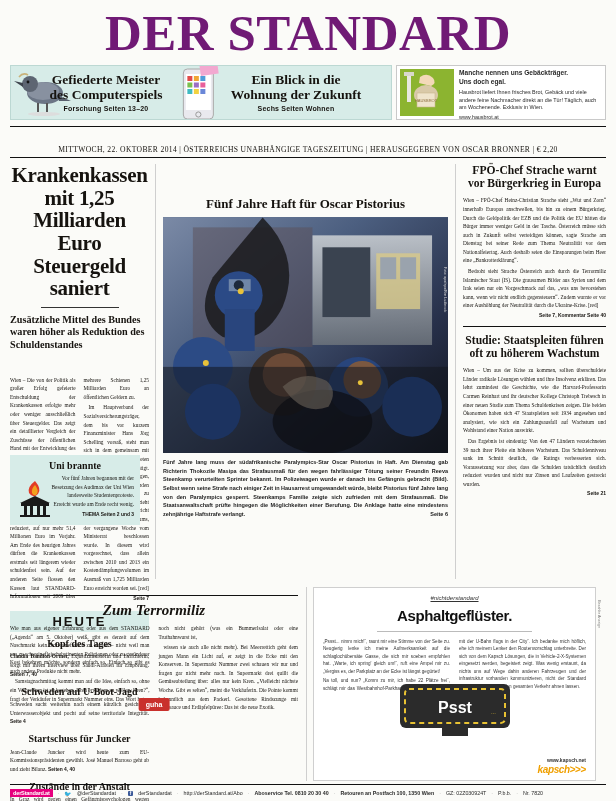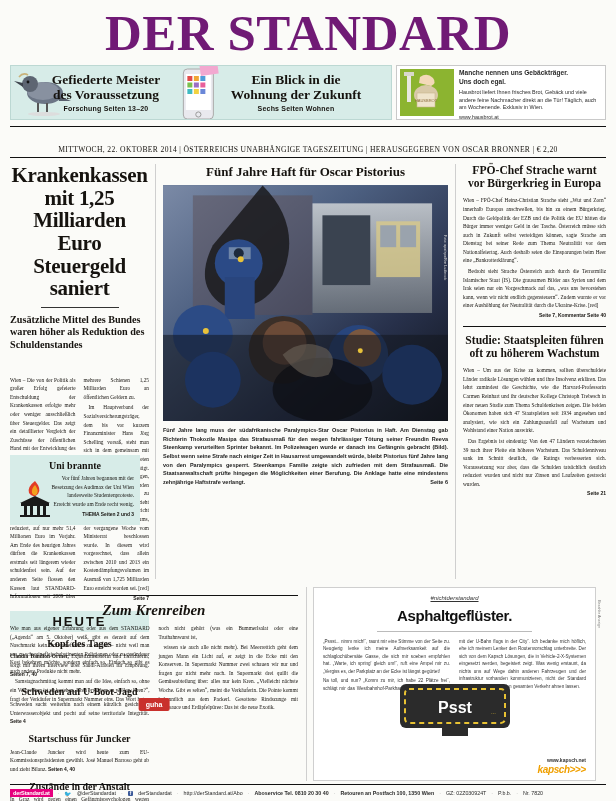--- a/index.html
+++ b/index.html
@@ -98,21 +98,21 @@
   .pg { font-family:"Liberation Sans",sans-serif; font-weight:700; font-size:4.9px; }
 
   .zitat-bar {
     background: #d7ece8; text-align: center;
     font-family: "Liberation Sans", sans-serif;
     font-size: 8px; letter-spacing: 1.2px; padding: 3px 0; margin: 5px 0 5px;
   }
   .zitat-bar b { font-weight: 700; }
 
   
-  .mid-title { font-size: 13px; font-weight: 700; text-align: center; margin-bottom: 5px; }
+  .mid-title { font-size: 13px; font-weight: 700; text-align: center; margin-bottom: 5px; margin-top: 32px; }
   .photo {
     width: 100%; height: 236px; position: relative; overflow: hidden;
     background: linear-gradient(165deg,#6d7f9b 0%,#4a5f80 20%,#2f3b52 45%,#1d2330 70%,#12151d 100%);
   }
   .photo .credit {
     position: absolute; right: 1px; top: 50%; transform: rotate(90deg) translateX(-50%);
     transform-origin: right top;
     font-family:"Liberation Sans",sans-serif; font-size: 3.6px; color: #ddd; white-space: nowrap;
   }
   .caption {
@@ -226,21 +226,21 @@
         <rect x="17.5" y="17.5" width="5" height="5" fill="#9b6fc4"></rect>
           <rect x="24" y="17.5" width="5" height="5" fill="#e85f9a"></rect>
         <rect x="11" y="24" width="5" height="5" fill="#3fbac2"></rect>
           <rect x="17.5" y="24" width="5" height="5" fill="#f2d23f"></rect>
         <rect x="24" y="24" width="5" height="5" fill="#6a87d8"></rect>
         <circle cx="22" cy="49.5" r="2.6" fill="none" stroke="#999"></circle>
         <rect x="23" y="0" width="18" height="11" fill="#f2a8d0" transform="rotate(-8 23 0)"></rect>
       </svg>
       <div class="promo-cell">
         <div class="l1">Gefiederte Meister</div>
-        <div class="l1">des Voraussetzung</div>
+        <div class="l1">des Computerspiels</div>
         <div class="l2">Forschung Seiten 13–20</div>
       </div>
       <div class="promo-cell">
         <div class="l1">Ein Blick in die</div>
         <div class="l1">Wohnung der Zukunft</div>
         <div class="l2">Sechs Seiten Wohnen</div>
       </div>
     </div>
     <div class="promo-right">
       <div class="ad-img">
@@ -386,21 +386,21 @@
       <rect x="12" y="25" width="3" height="9" fill="#1a1a1a"></rect>
       <rect x="19" y="25" width="3" height="9" fill="#1a1a1a"></rect>
       <rect x="25" y="25" width="3" height="9" fill="#1a1a1a"></rect>
       <rect x="2" y="34" width="30" height="2.5" fill="#1a1a1a"></rect>
     </svg>
   </div>
 
   <div class="btm">
     <div class="btm-left">
       <div class="kren-wrap">
-        <div class="kren-title">Zum Krenreiben</div>
+        <div class="kren-title">Zum Terrormiliz</div>
         <div class="kren-cols">
           <p class="first">Wie man aus eigener Erfahrung oder aus dem STANDARD („Agenda“ am 5. Oktober) weiß, gibt es derzeit auf dem Naschmarkt kein Schweinefleisch zu kaufen – nicht weil man uns zu schweinefleischabstinenten Religionen oder zu gesünderer Kost bekehren möchte, sondern einfach so. Einfach so gibt es auch andere Produkte nicht mehr.</p>
           <p>Samstagnachmittag kommt man auf die Idee, einfach so, ohne ein Verbrechen ist zu begehen, Kren erwerben zu wollen. Kren?“, fragt der Verkäufer in Supermarkt Nummer eins. Das Wort hat er noch nicht gehört (was ein Bummerlsalat oder eine Truthahnwurst ist,</p>
           <p>wissen sie auch alle nicht mehr). Bei Meerrettich geht dem jungen Mann ein Licht auf, er zeigt in die Ecke mit den Konserven. In Supermarkt Nummer zwei schauen wir nur und fragen gar nicht mehr nach. In Supermarkt drei quillt die Gemüseabteilung über: alles nur kein Kren. „Vielleicht nächste Woche. Gibt es selten“, meint die Verkäuferin. Die Pointe kommt bekanntlich aus dem Packerl. Gesottene Rindszunge mit Krensauce und Erdäpfelpüree: Das ist die neue Exotik.</p>
           <div class="guha">guha</div>
         </div>
       </div>
     </div>
 
     <div class="btm-right">

